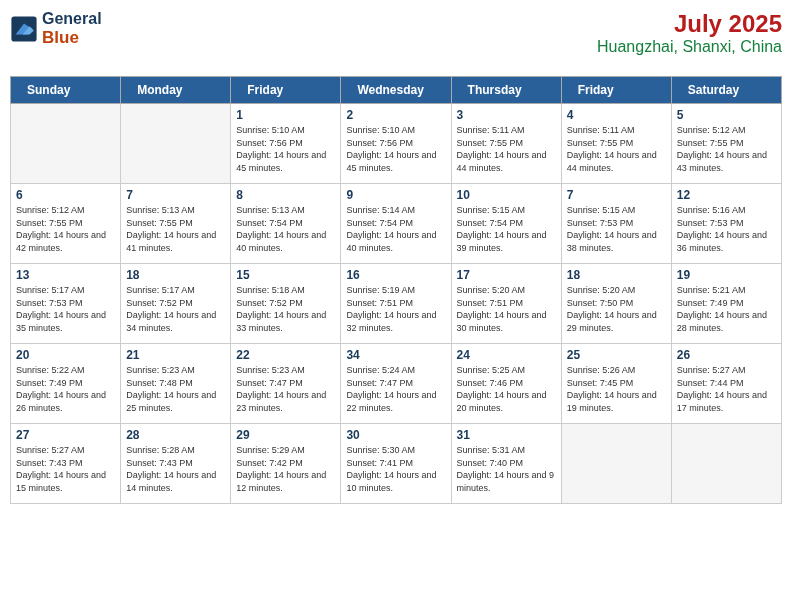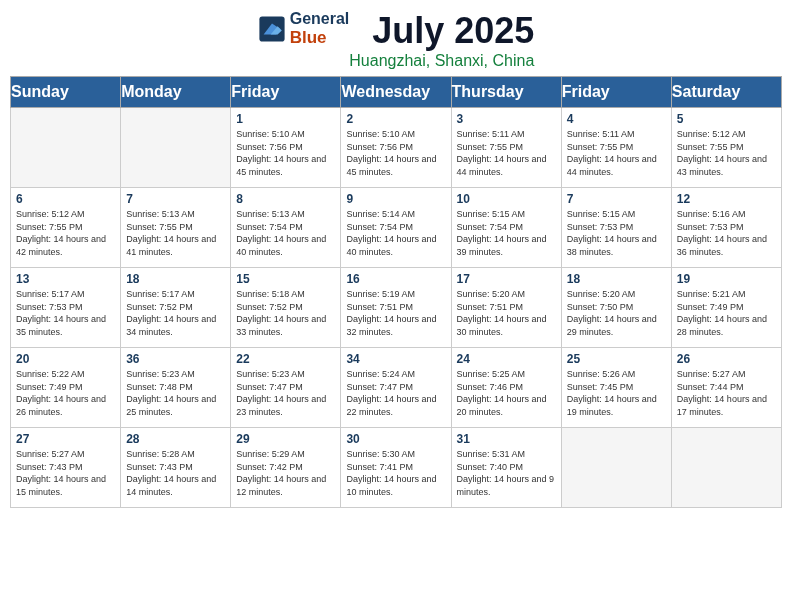--- a/index.html
+++ b/index.html
@@ -5,56 +5,56 @@
     * { box-sizing: border-box; margin: 0; padding: 0; }
     body {
       font-family: Arial, sans-serif;
       background: #fff;
       width: 792px;
       min-height: 612px;
       padding: 10px;
     }
     .header {
       display: flex;
-      justify-content: center;
+      justify-content: space-between;
       align-items: flex-start;
-      margin-bottom: 6px;
+      margin-bottom: 20px;
     }
     .logo {
       display: flex;
       align-items: center;
     }
     .logo-icon {
       width: 28px;
       height: 28px;
       margin-right: 4px;
     }
     .title-block {
       text-align: right;
     }
     .month-title {
-      font-size: 36px;
+      font-size: 24px;
       font-weight: bold;
-      color: #0f172a;
+      color: #b91c1c;
     }
     .subtitle {
       font-size: 16px;
       color: #15803d;
     }
     table {
       width: 100%;
       border-collapse: collapse;
       table-layout: fixed;
     }
     th {
       background-color: #2a6099;
       color: #fff;
-      font-size: 16px;
+      font-size: 12px;
       font-weight: bold;
-      padding: 6px 0;
+      padding: 6px 16px;
       text-align: left;
       border: 1px solid #aaa;
     }
     td {
       vertical-align: top;
       border: 1px solid #ccc;
       padding: 4px 5px;
       font-size: 9.5px;
       color: #333;
       height: 80px;
@@ -272,21 +272,21 @@
       <tr>
         <td>
           <div class="day-num">20</div>
           <div class="cell-detail">
             Sunrise: 5:22 AM<br>
             Sunset: 7:49 PM<br>
             Daylight: 14 hours and 26 minutes.
           </div>
         </td>
         <td>
-          <div class="day-num">36</div>
+          <div class="day-num">21</div>
           <div class="cell-detail">
             Sunrise: 5:23 AM<br>
             Sunset: 7:48 PM<br>
             Daylight: 14 hours and 25 minutes.
           </div>
         </td>
         <td>
           <div class="day-num">22</div>
           <div class="cell-detail">
             Sunrise: 5:23 AM<br>

